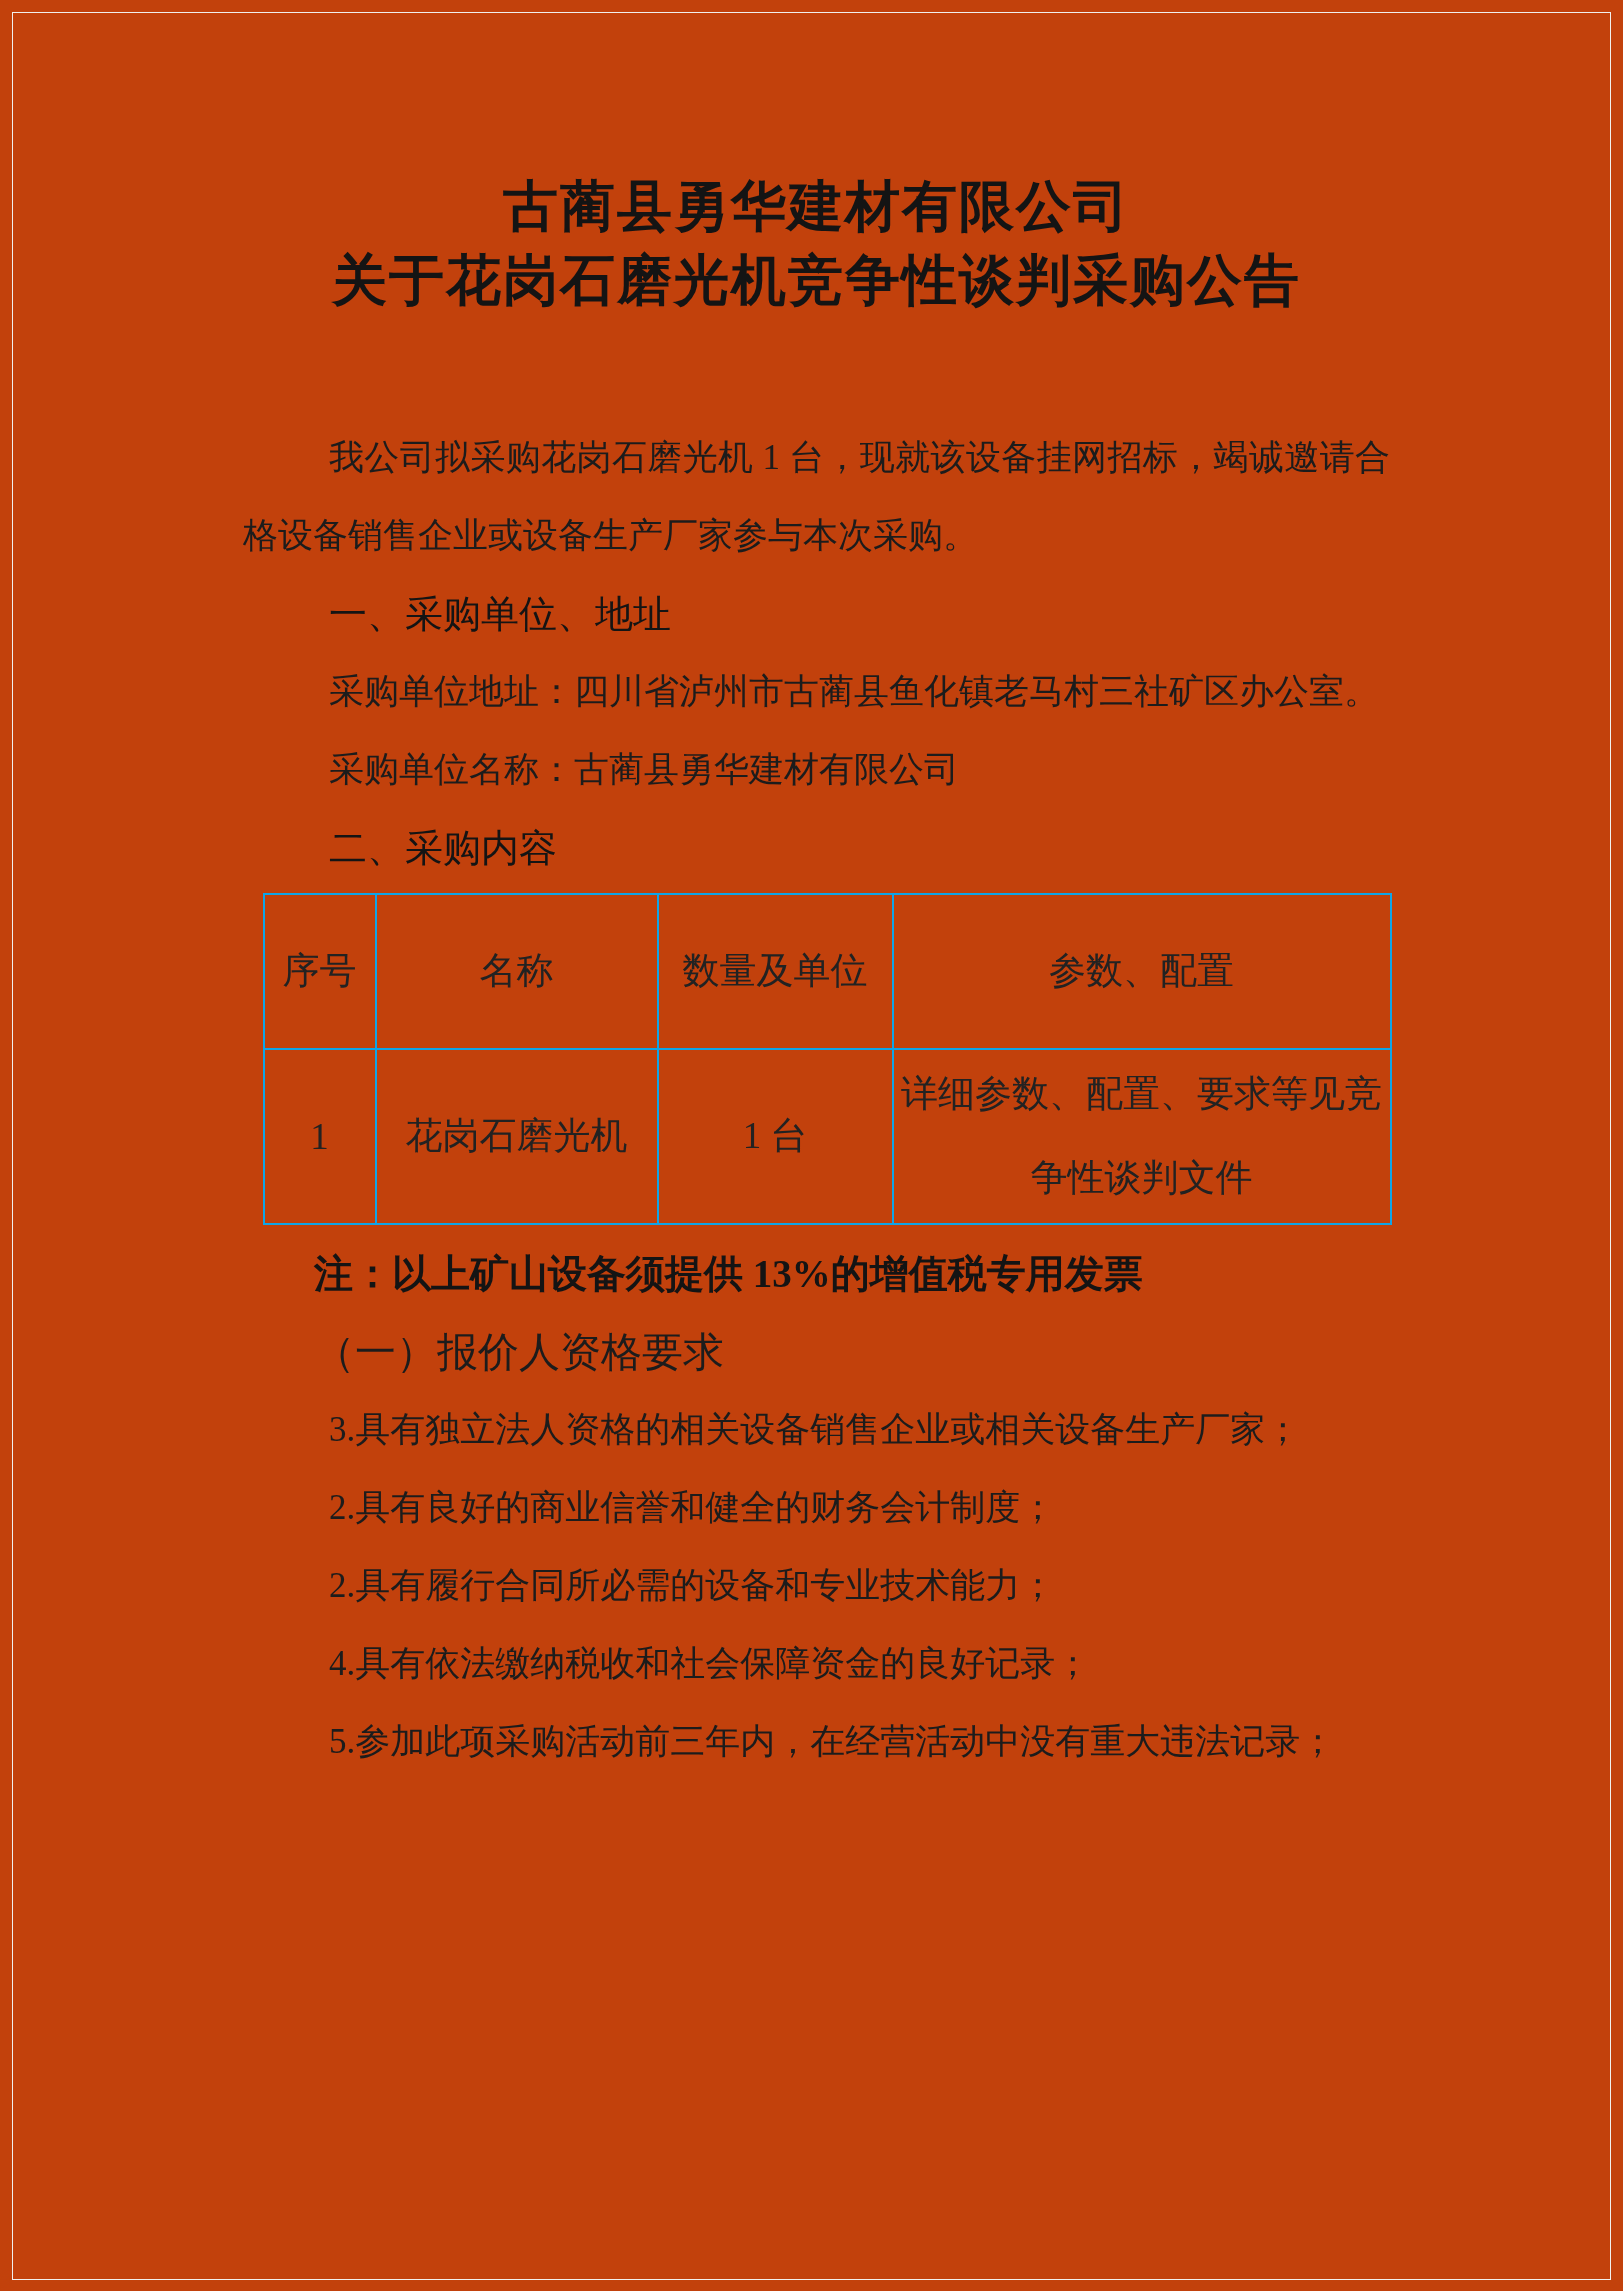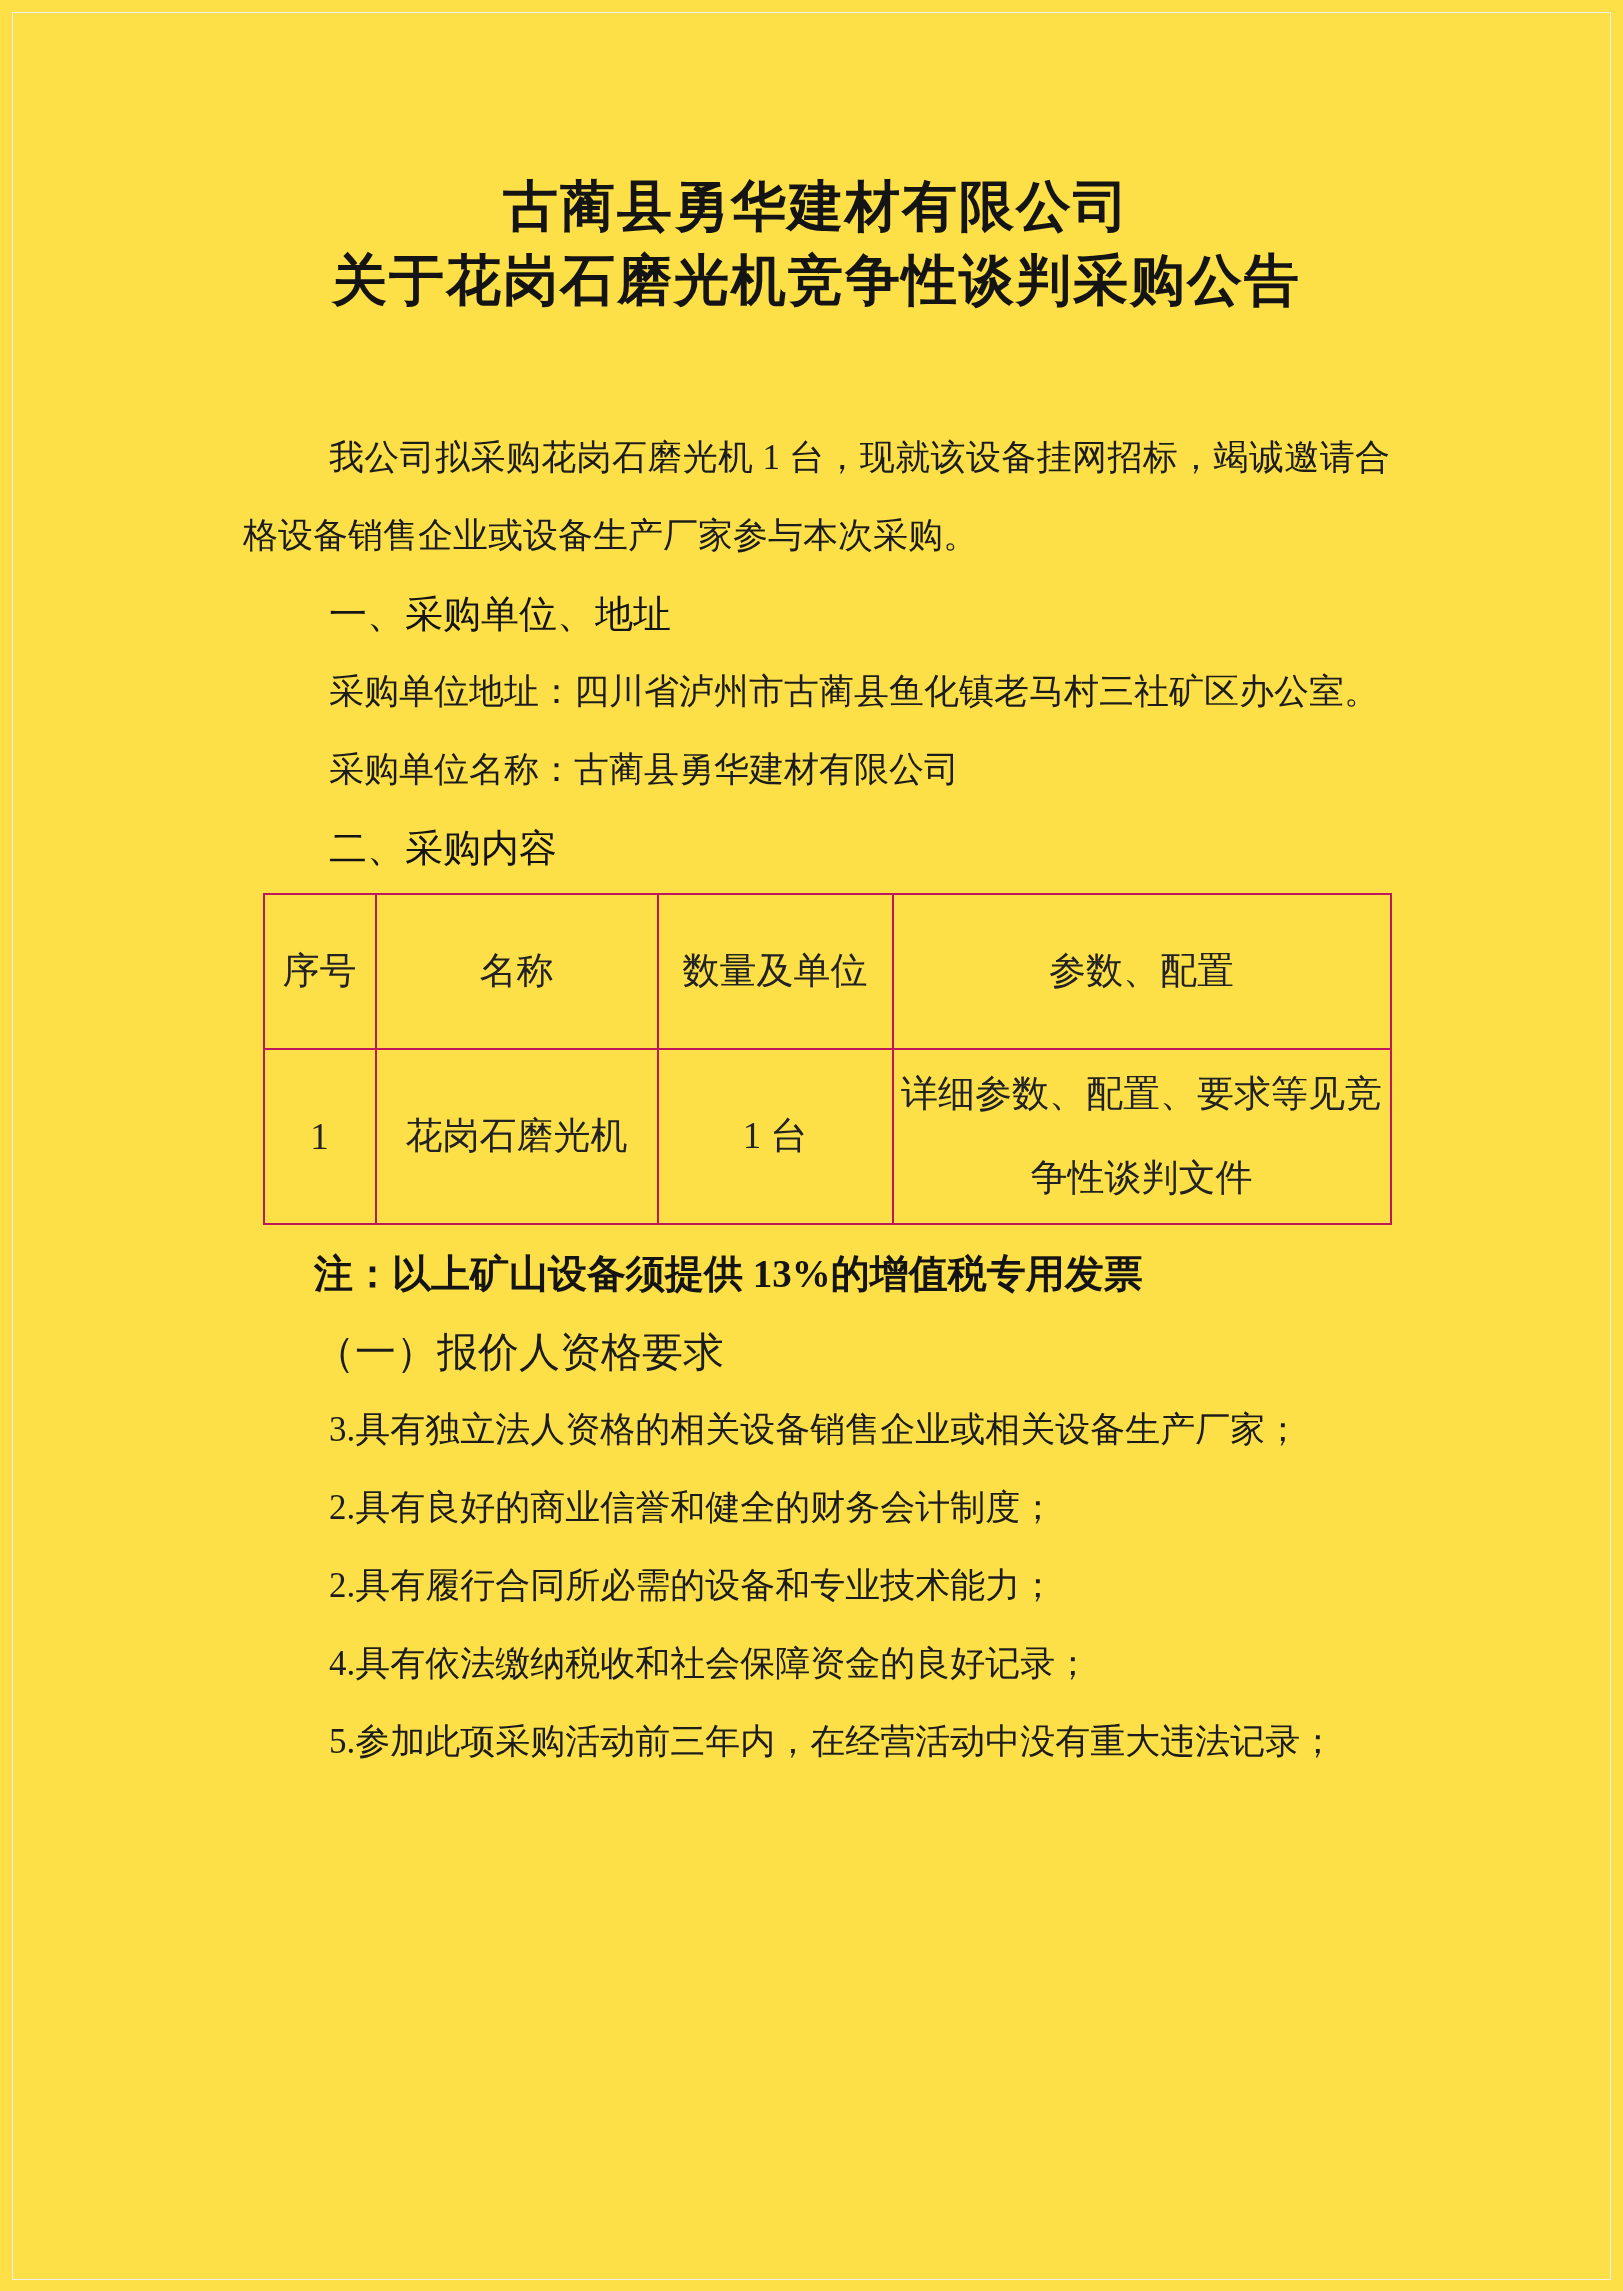--- a/index.html
+++ b/index.html
@@ -4,21 +4,21 @@
 <style>
   html, body {
     margin: 0;
     padding: 0;
     background: #ffffff;
   }
   .page {
     position: relative;
     width: 1623px;
     height: 2292px;
-    background: #fde047;
+    background: #c2410c;
     overflow: hidden;
     font-family: "Liberation Serif", serif;
     color: #1c1c1c;
   }
   .scan-edge {
     position: absolute;
     inset: 11.8px;
     border: 1px solid #f1f0ee;
     pointer-events: none;
   }
@@ -63,21 +63,21 @@
   }
   table.procurement {
     border-collapse: collapse;
     width: 1119px;
     margin: 5.9px 0 0 19.6px;
     table-layout: fixed;
     font-size: 37px;
     color: #222222;
   }
   table.procurement td {
-    border: 2px solid #be185d;
+    border: 2px solid #0ea5e9;
     text-align: center;
     vertical-align: middle;
     padding: 0;
   }
   tr.head-row td { height: 153px; }
   tr.data-row td { height: 173px; }
   td.col-no    { width: 110px; }
   td.col-name  { width: 280px; }
   td.col-qty   { width: 233px; }
   td.col-param { width: 496px; }

